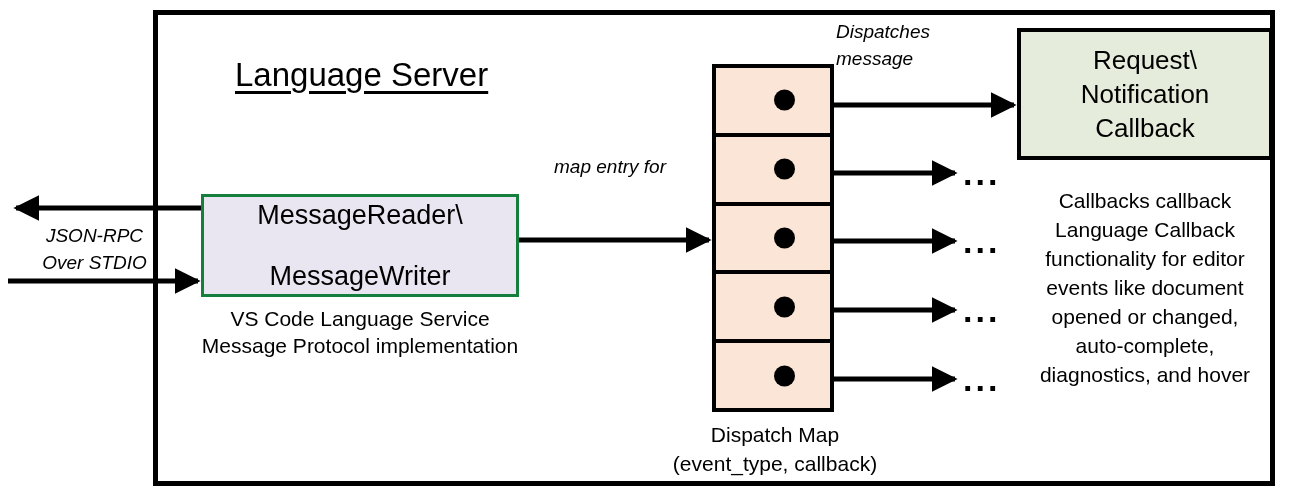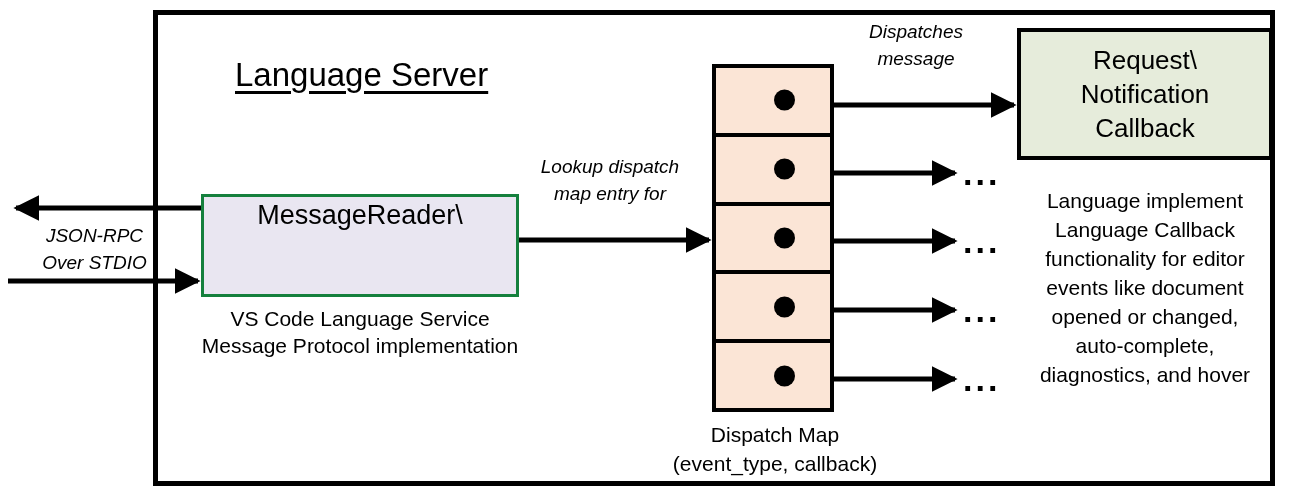--- a/index.html
+++ b/index.html
@@ -93,21 +93,20 @@
     font-style: italic;
     font-size: 19px;
     line-height: 27px;
   }
 
   
   #dispatches-label {
     left: 836px;
     top: 18px;
     width: 160px;
-    text-align: center;
     font-style: italic;
     font-size: 19px;
     line-height: 27px;
   }
 
   
   #dispatch-map {
     left: 712px;
     top: 64px;
     width: 122px;
@@ -238,29 +237,29 @@
     </g>
   </svg>
 
   <div class="abs" id="jsonrpc-label">
     <div>JSON-RPC</div>
     <div>Over STDIO</div>
   </div>
 
   <div class="abs" id="message-box">
     <div class="line">MessageReader\</div>
+    <div class="line">MessageWriter</div>
   </div>
 
   <div class="abs" id="message-box-caption">
     <div>VS Code Language Service</div>
     <div>Message Protocol implementation</div>
   </div>
 
   <div class="abs" id="lookup-label">
-    <div>Lookup dispatch</div>
     <div>map entry for</div>
   </div>
 
   <div class="abs" id="dispatch-map">
     <div class="map-row">
       <span class="map-dot"></span>
     </div>
     <div class="map-row">
       <span class="map-dot"></span>
     </div>
@@ -290,21 +289,21 @@
   <div class="abs ellipsis" style="left:963px; top:300px;">...</div>
   <div class="abs ellipsis" style="left:963px; top:369px;">...</div>
 
   <div class="abs" id="callback-box">
     <div class="line">Request\</div>
     <div class="line">Notification</div>
     <div class="line">Callback</div>
   </div>
 
   <div class="abs" id="callback-desc">
-    <div>Language implement</div>
+    <div>Callbacks callback</div>
     <div>Language Callback</div>
     <div>functionality for editor</div>
     <div>events like document</div>
     <div>opened or changed,</div>
     <div>auto-complete,</div>
     <div>diagnostics, and hover</div>
   </div>
 
 </div>
 

